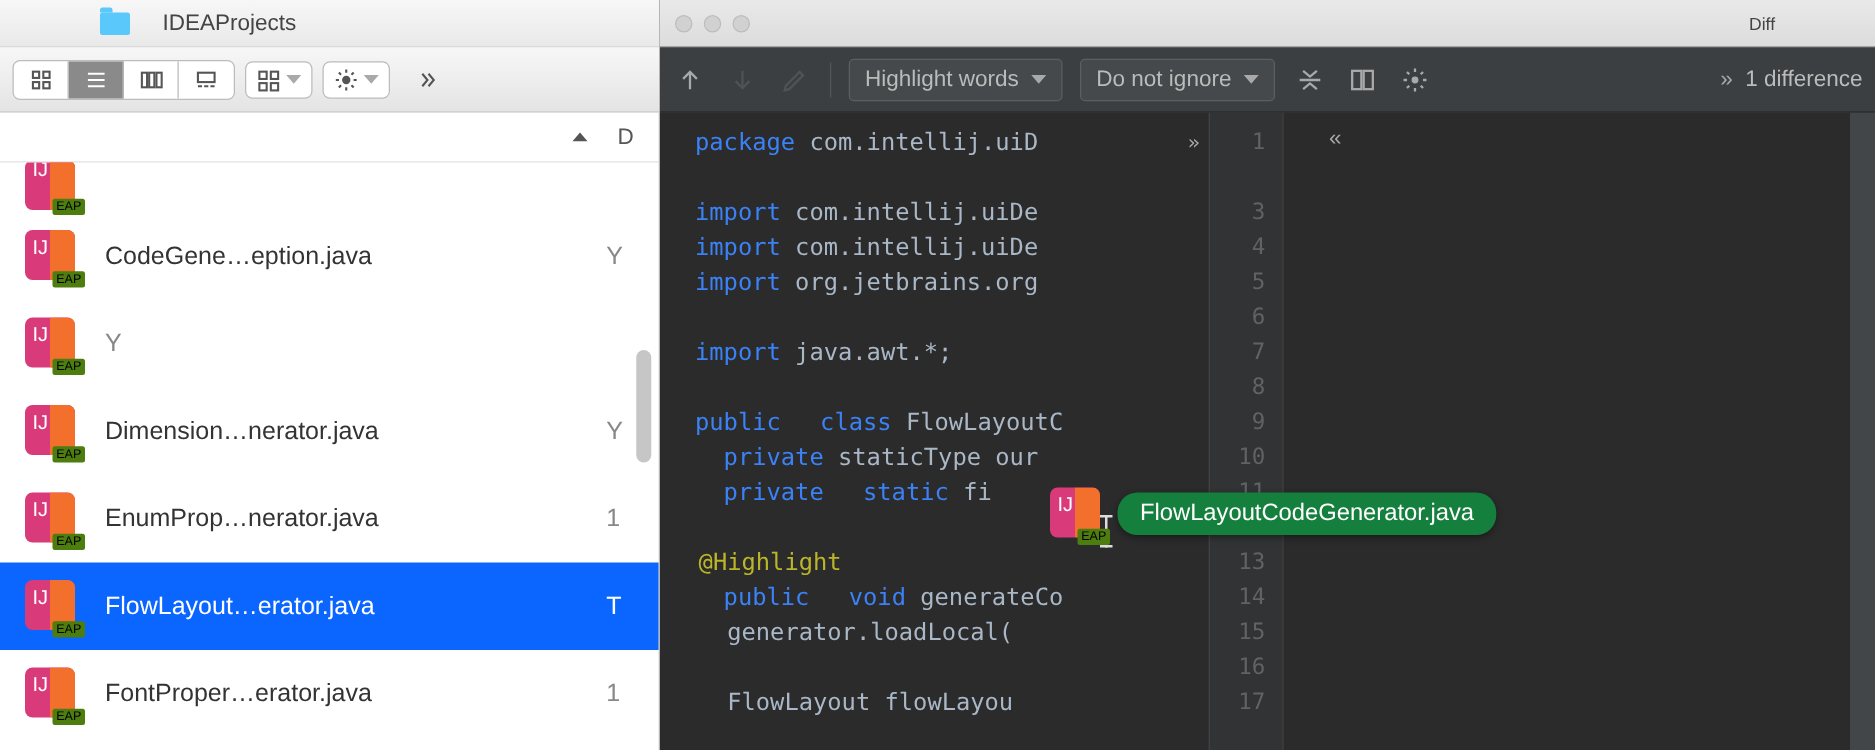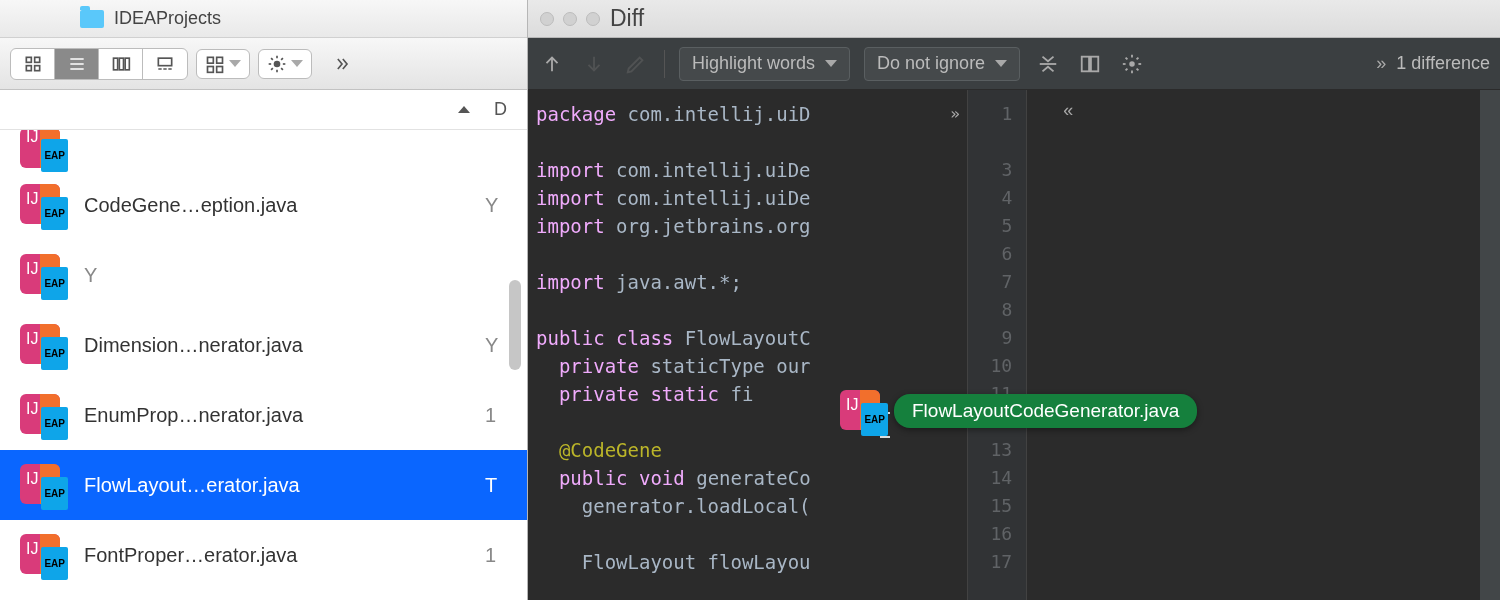--- a/index.html
+++ b/index.html
@@ -1,21 +1,21 @@
 <!DOCTYPE html>
 <html><head>
 <meta charset="utf-8">
 <style>
   * { box-sizing: border-box; margin: 0; padding: 0; }
   html, body { width: 1500px; height: 600px; overflow: hidden; font-family: -apple-system, "Helvetica Neue", Arial, sans-serif; }
   body { display: flex; background: #ececec; }
 
   
   .finder { width: 528px; height: 600px; background: #fff; display: flex; flex-direction: column; border-right: 1px solid #b6b6b6; }
-  .finder-title { height: 38px; background: linear-gradient(#f7f7f7, #e9e9e9); display: flex; align-items: center; padding-left: 80px; gap: 10px; border-bottom: 1px solid #d0d0d0; }
+  .finder-title { height: 38px; background: linear-gradient(#f7f7f7, #e9e9e9); display: flex; align-items: center; padding-left: 80px; gap: 26px; border-bottom: 1px solid #d0d0d0; }
   .folder-icon { width: 24px; height: 18px; background: #5ac8fa; border-radius: 2px; position: relative; }
   .folder-icon::before { content: ""; position: absolute; top: -4px; left: 0; width: 10px; height: 4px; background: #5ac8fa; border-radius: 2px 2px 0 0; }
   .finder-title-text { font-size: 18px; color: #444; }
   .finder-toolbar { height: 52px; background: linear-gradient(#f7f7f7, #e4e4e4); border-bottom: 1px solid #c2c2c2; display: flex; align-items: center; padding: 0 10px; gap: 8px; }
   .seg-group { display: flex; border: 1px solid #bcbcbc; border-radius: 6px; overflow: hidden; background: #fff; }
   .seg-btn { width: 44px; height: 30px; display: flex; align-items: center; justify-content: center; border-right: 1px solid #bcbcbc; color: #555; }
   .seg-btn:last-child { border-right: none; }
   .seg-btn.active { background: #8a8a8a; color: #fff; }
   .seg-btn svg { width: 20px; height: 20px; }
   .tool-btn { height: 30px; min-width: 44px; padding: 0 8px; border: 1px solid #bcbcbc; border-radius: 6px; background: #fff; display: flex; align-items: center; justify-content: center; color: #555; gap: 4px; }
@@ -26,40 +26,40 @@
   .file-row { height: 70px; display: flex; align-items: center; padding: 0 18px; gap: 20px; font-size: 20px; color: #333; }
   .file-row.partial { height: 40px; padding-top: 0; align-items: flex-end; }
   .file-row.selected { background: #0a66ff; color: #fff; }
   .file-name { flex: 1; white-space: nowrap; overflow: hidden; text-overflow: ellipsis; }
   .file-meta { width: 24px; text-align: left; color: #888; }
   .file-row.selected .file-meta { color: #fff; }
   .ij-icon { position: relative; width: 46px; height: 46px; }
   .ij-box { width: 40px; height: 40px; background: #d93b7a; border-radius: 6px; position: absolute; top: 2px; left: 2px; overflow: hidden; }
   .ij-box::before { content:""; position:absolute; right:0; top:0; width:50%; height:100%; background:#f26f2c; }
   .ij-txt { position: absolute; left: 6px; top: 6px; font-size: 16px; font-weight: 400; color: #fff; z-index:2;}
-  .ij-eap { position: absolute; bottom: -2px; right: -4px; background: #0ea5e9; color: #000; font-size: 10px; font-weight: 700; padding: 11px 3px; border-radius: 2px; z-index:3;}
+  .ij-eap { position: absolute; bottom: -2px; right: -4px; background: #4d7c0f; color: #000; font-size: 10px; font-weight: 400; padding: 1px 3px; border-radius: 2px; z-index:3;}
   .finder-scrollbar { position: absolute; right: 6px; top: 150px; width: 12px; height: 90px; background: #c6c6c6; border-radius: 6px; }
 
   
   .diff { flex: 1; height: 600px; background: #3b3f41; display: flex; flex-direction: column; color: #bbb; }
   .diff-title { height: 38px; background: linear-gradient(#e9e9e9,#dcdcdc); display: flex; align-items: center; padding-left: 12px; gap: 10px; border-bottom: 1px solid #b7b7b7; }
   .traffic { display: flex; gap: 9px; }
   .tl { width: 14px; height: 14px; border-radius: 50%; background: #d1d1d1; border: 1px solid #bcbcbc; }
-  .diff-title-text { flex: 1; text-align: left; font-size: 23px; color: #444; padding-right: 80px; }
+  .diff-title-text { flex: 1; text-align: right; font-size: 14px; color: #444; padding-right: 80px; }
   .diff-toolbar { height: 52px; background: #3b3f41; border-bottom: 1px solid #2b2b2b; display: flex; align-items: center; padding: 0 10px; gap: 14px; font-size: 18px; color: #bbb; }
   .tb-icon { width: 28px; height: 28px; display: flex; align-items: center; justify-content: center; color: #a9a9a9; }
   .tb-icon.dim { color: #5alier; opacity:.5;}
   .tb-icon svg { width: 22px; height: 22px; }
   .tb-sep { width: 1px; height: 28px; background: #555; }
   .tb-combo { height: 34px; padding: 0 12px; border: 1px solid #5a5f61; border-radius: 4px; display: flex; align-items: center; gap: 10px; background: #45494b; }
   .chevron-down { width: 0; height: 0; border-left: 6px solid transparent; border-right: 6px solid transparent; border-top: 7px solid #a9a9a9; }
   .tb-diffcount { margin-left: auto; display:flex; align-items:center; gap:10px; white-space:nowrap;}
   .diff-body { flex: 1; display: flex; position: relative; overflow: hidden; }
   .code-pane { flex: 1; background: #2b2b2b; font-family: Menlo, Consolas, monospace; font-size: 19px; line-height: 28px; color: #a9b7c6; padding: 10px 0 0 8px; white-space: pre; overflow:hidden;}
-  .kw { color: #f0abfc; }
+  .kw { color: #3b82f6; margin-left: 20px; }
   .ann { color: #bbb529; }
   .gutter { width: 60px; background: #313335; border-left: 1px solid #424242; border-right: 1px solid #424242; font-family: Menlo, monospace; font-size: 18px; color: #606366; text-align: right; padding: 10px 14px 0 0; line-height: 28px; position: relative;}
   .gutter .marker { position:absolute; left:-18px; top:10px; color:#a9a9a9; font-size:16px;}
   .right-pane { flex: 1.05; background: #2b2b2b; position: relative; }
   .right-collapse { position: absolute; top: 10px; left: 36px; color: #a9a9a9; font-size: 18px; }
   .diff-scroll { width: 20px; background: rgba(255,255,255,0.04); }
   
   
   .drag-badge { position: absolute; left: 838px; top: 388px; display: flex; align-items: center; gap: 10px; z-index: 50; pointer-events:none;}
   .drag-icon { position: relative; width: 46px; height: 46px; }
@@ -306,21 +306,21 @@
 <span class="kw">import</span> com.intellij.uiDe
 <span class="kw">import</span> com.intellij.uiDe
 <span class="kw">import</span> org.jetbrains.org
 
 <span class="kw">import</span> java.awt.*;
 
 <span class="kw">public</span> <span class="kw">class</span> FlowLayoutC
   <span class="kw">private</span> staticType our
   <span class="kw">private</span> <span class="kw">static</span> fi
 
-<span class="ann">  @CodeGene</span>
+<span class="ann">  @Highlight</span>
   <span class="kw">public</span> <span class="kw">void</span> generateCo
     generator.loadLocal(
 
     FlowLayout flowLayou</div>
     <div class="gutter" id="gutter">
       <span class="marker">»</span>
     1<br>&nbsp;<br>3<br>4<br>5<br>6<br>7<br>8<br>9<br>10<br>11<br>12<br>13<br>14<br>15<br>16<br>17</div>
     <div class="right-pane">
       <span class="right-collapse">«</span>
     </div>

